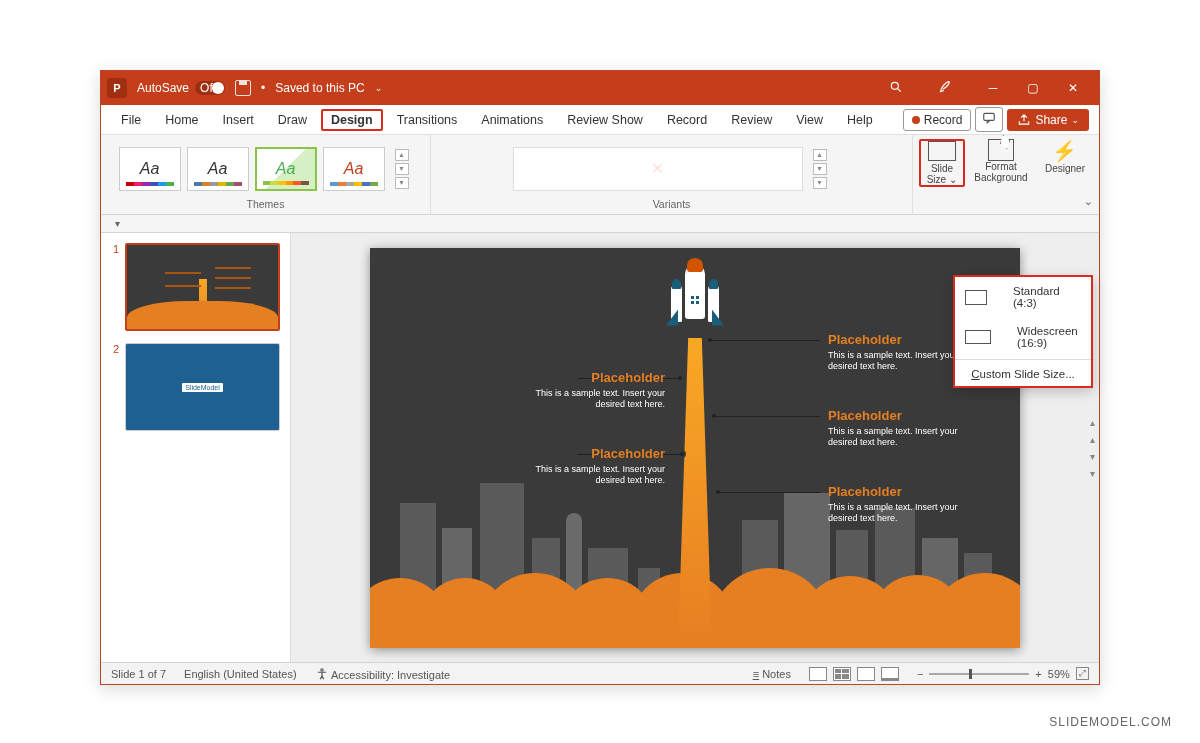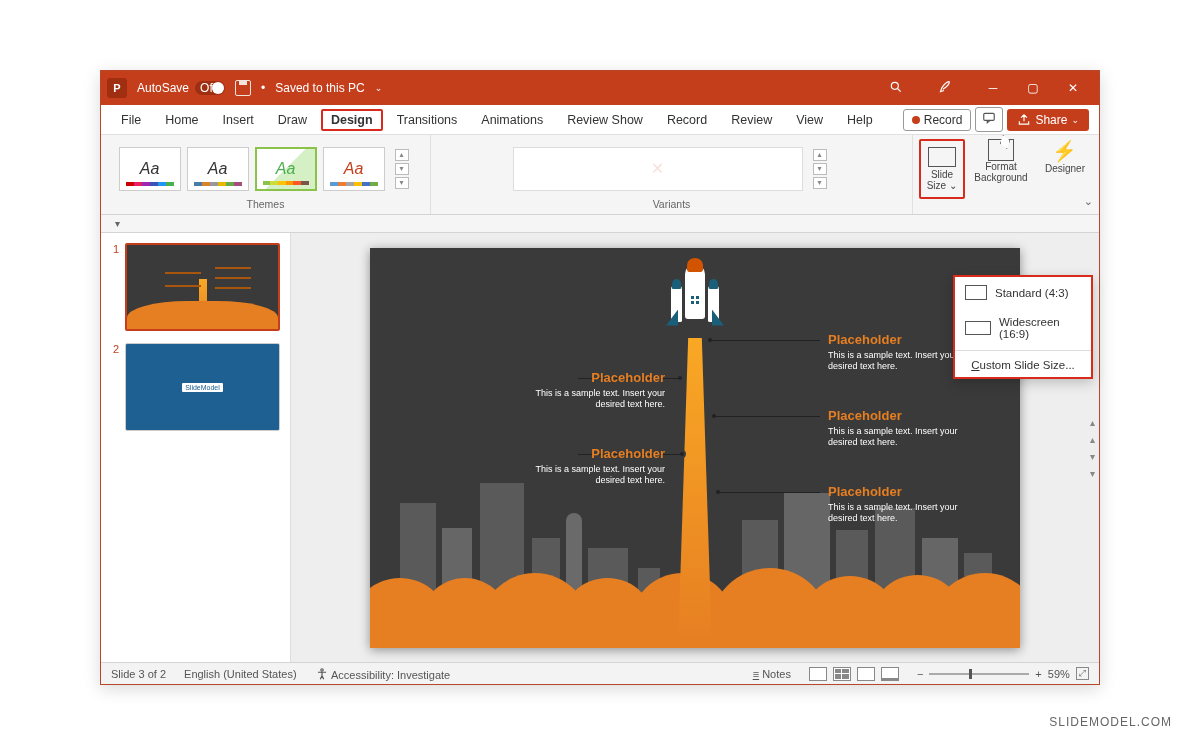--- a/index.html
+++ b/index.html
@@ -34,21 +34,21 @@
 .theme-thumb.green{border:2px solid #8bc34a;}
 .theme-thumb.green .aa{color:#4caf50;}
 .theme-thumb.orange .aa{color:#c43e1c;}
 .variants-area{flex:1;display:flex;align-items:center;justify-content:center;}
 .variant-box{width:290px;height:44px;border:1px solid #ddd;background:#fff;display:flex;align-items:center;justify-content:center;color:#e8a798;font-size:16px;}
 .v-nav{display:flex;flex-direction:column;gap:2px;padding:0 4px;}
 .v-nav div{width:14px;height:12px;border:1px solid #bbb;background:#fff;font-size:8px;display:flex;align-items:center;justify-content:center;color:#888;}
 .customize-group{padding:4px 6px 2px;display:flex;flex-direction:column;align-items:center;}
 .customize-group .row{display:flex;gap:8px;}
 .cust-btn{display:flex;flex-direction:column;align-items:center;width:56px;cursor:pointer;}
-.cust-btn.highlighted{border:2px solid #d92b1c;border-radius:2px;padding:6px 0;width:46px;}
+.cust-btn.highlighted{border:2px solid #d92b1c;border-radius:2px;padding:0 0;width:46px;}
 .cust-icon{width:28px;height:20px;border:1.5px solid #555;margin-bottom:2px;position:relative;}
 .cust-btn .txt{font-size:10px;text-align:center;line-height:1.1;}
 .designer-icon{font-size:20px;}
 .ribbon-caret{position:absolute;right:6px;bottom:6px;color:#666;}
 .qat-row{height:18px;background:#f5f5f5;border-bottom:1px solid #d4d4d4;display:flex;align-items:center;padding-left:14px;color:#666;font-size:10px;}
 .workspace{flex:1;display:flex;background:#eeeeee;min-height:0;}
 .thumbs-panel{width:190px;background:#fff;border-right:1px solid #ddd;padding:10px 6px;overflow:hidden;}
 .thumb-item{display:flex;gap:6px;margin-bottom:12px;}
 .thumb-num{font-size:11px;color:#c43e1c;width:12px;text-align:right;}
 .thumb{width:155px;height:88px;border:1px solid #ccc;border-radius:2px;overflow:hidden;}
@@ -76,21 +76,21 @@
 .fin.l{left:-4px;clip-path:polygon(100% 0,100% 100%,0 100%);}
 .fin.r{right:-4px;clip-path:polygon(0 0,100% 100%,0 100%);}
 .callout{position:absolute;}
 .callout .line{position:absolute;height:1px;background:#222;}
 .callout .dot{width:8px;height:8px;border-radius:50%;background:#222;border:2px solid #3a3a3a;position:absolute;}
 .callout .txt-block{position:absolute;width:145px;}
 .callout .title{color:#e67e22;font-weight:700;font-size:13px;margin-bottom:3px;}
 .callout .body{color:#fff;font-size:9px;line-height:1.3;}
 .slide-scroll{position:absolute;right:4px;top:50%;transform:translateY(-50%);display:flex;flex-direction:column;gap:6px;color:#888;font-size:10px;}
 .dropdown-menu{position:absolute;right:6px;top:204px;left:auto;width:140px;background:#fff;border:2px solid #d92b1c;box-shadow:0 4px 12px rgba(0,0,0,.2);font-size:11.5px;color:#333;z-index:50;}
-.dd-item{display:flex;align-items:center;gap:8px;padding:8px 10px;cursor:pointer;}
+.dd-item{display:flex;align-items:center;gap:26px;padding:8px 10px;cursor:pointer;}
 .dd-icon{width:22px;height:15px;border:1.5px solid #555;flex-shrink:0;}
 .dd-icon.wide{width:26px;height:14px;}
 .dd-sep{height:1px;background:#ddd;margin:2px 0;}
 .dd-item.custom{justify-content:center;padding:6px;}
 .status-bar{height:22px;background:#f3f3f3;border-top:1px solid #d4d4d4;display:flex;align-items:center;font-size:11px;color:#555;padding:0 10px;gap:18px;}
 .status-bar .sb-spacer{flex:1;}
 .view-btns{display:flex;gap:6px;align-items:center;}
 .vb{width:18px;height:14px;border:1px solid #888;background:#fff;}
 .zoom{display:flex;align-items:center;gap:6px;}
 .zoom-track{width:100px;height:2px;background:#aaa;position:relative;}
@@ -398,21 +398,21 @@
       <div class="slide-scroll">
         <span>▴</span>
         <span>▴</span>
           <span>▾</span>
         <span>▾</span>
       </div>
     </div>
   </div>
 
   <div class="status-bar">
-    <span>Slide 3 of 2</span>
+    <span>Slide 1 of 7</span>
     <span>English (United States)</span>
     <span>
       <svg class="icon" viewBox="0 0 24 24" fill="none" stroke="#555" stroke-width="2" style="vertical-align:-2px;">
           <circle cx="12" cy="5" r="2"></circle>
           <path d="M5 9 h14 M12 9 v6 M9 21 l3-6 l3 6"></path>
         </svg>
       <span>Accessibility: Investigate</span>
     </span>
     <div class="sb-spacer"></div>
     <span>

